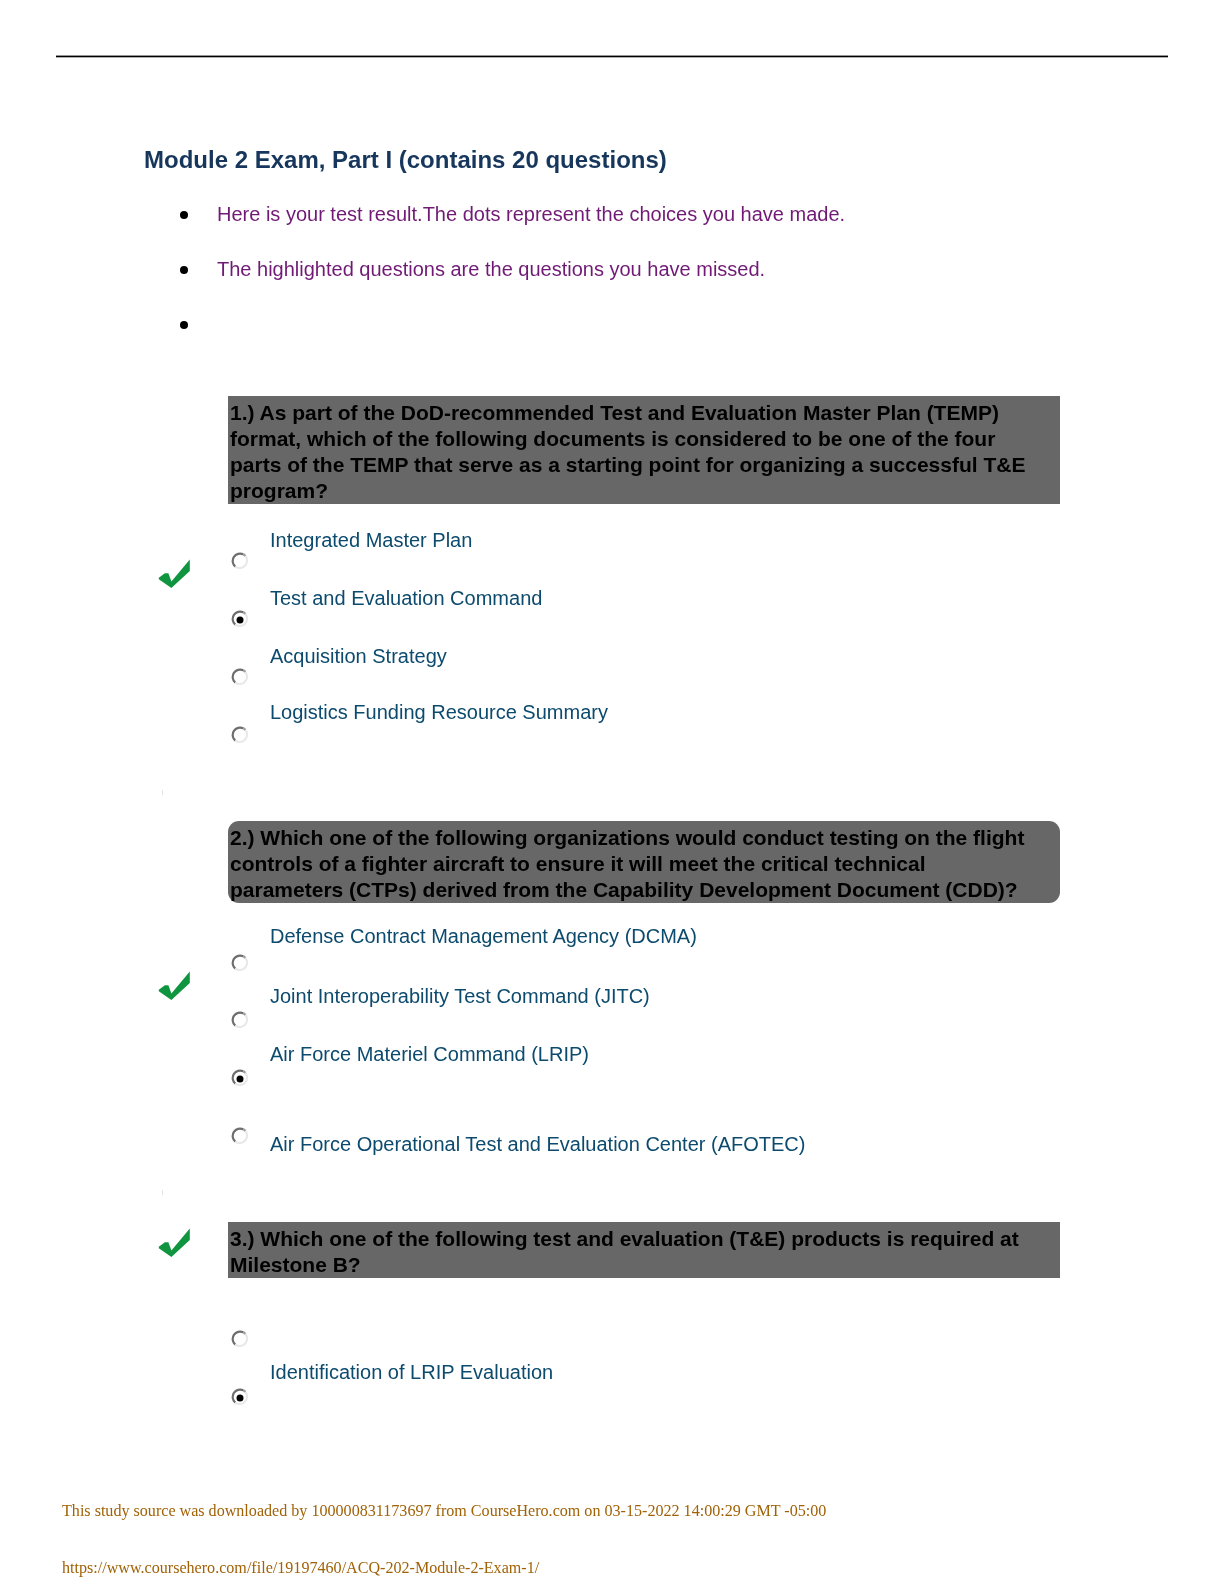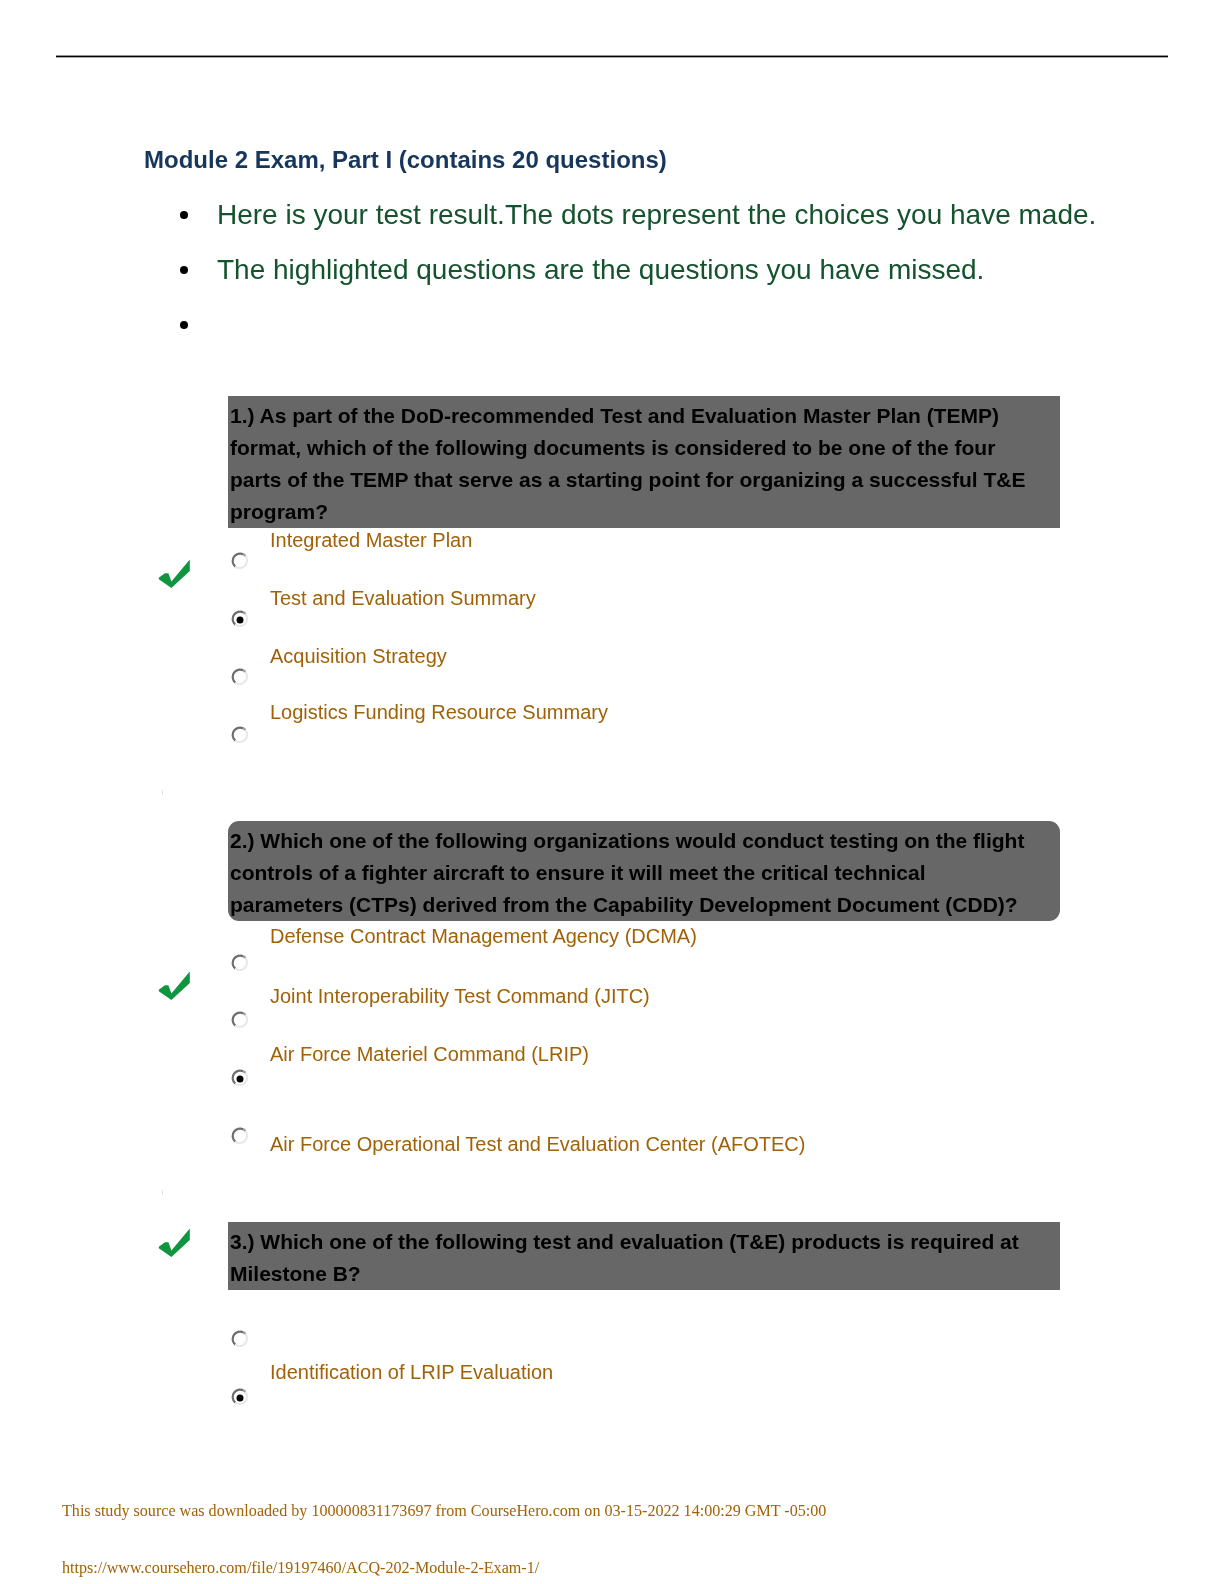--- a/index.html
+++ b/index.html
@@ -8,26 +8,26 @@
        overflow:hidden;position:relative;-webkit-font-smoothing:antialiased;}
   .page{position:absolute;left:0;top:0;width:1224px;height:1448px;background:#fff;}
 
   .toprule{position:absolute;left:56px;top:54px;width:1112px;height:4px;
            background:linear-gradient(to bottom,#ffffff 0%,#ffffff 25%,#9a9a9a 37%,#000000 50%,#000000 72%,#8c8c8c 82%,#ffffff 100%);}
 
   .title{position:absolute;left:144px;top:147px;font-size:24px;font-weight:bold;
          color:#16365c;white-space:nowrap;line-height:26px;}
 
   .bullet-dot{position:absolute;left:180px;width:8px;height:8px;background:#000;border-radius:50%;}
-  .bullet-text{position:absolute;left:217px;font-size:28px;color:#14532d;line-height:25.3px;}
+  .bullet-text{position:absolute;left:217px;font-size:20px;color:#701a75;line-height:25.3px;}
 
   .qbox{position:absolute;left:228px;width:832px;background:#676767;color:#000;font-weight:bold;
-        font-size:21px;line-height:32px;box-sizing:border-box;padding:4px 0 0px 2px;}
+        font-size:21px;line-height:26px;box-sizing:border-box;padding:4px 0 0px 2px;}
 
-  .opt-label{position:absolute;left:270px;font-size:20px;color:#a16207;white-space:nowrap;line-height:24px;}
+  .opt-label{position:absolute;left:270px;font-size:20px;color:#0c4a6e;white-space:nowrap;line-height:24px;}
 
   .radio{position:absolute;left:231px;width:17px;height:17px;}
 
   .check{position:absolute;}
 
   .foot-note, .foot-url{position:absolute;left:62px;font-family:"Liberation Serif",serif;
         font-size:16.1px;color:#a16207;white-space:nowrap;line-height:20px;}
 
   .section-mark{position:absolute;left:162px;width:1px;height:5px;background:#e3e3e3;}
 </style>
@@ -62,21 +62,21 @@
   </svg>
   <div class="opt-label" style="top:528px">Integrated Master Plan</div>
 
   <svg class="radio" style="top:610px" viewBox="0 0 17 17">
     <circle cx="8.5" cy="8.5" r="6.9" fill="#ffffff"></circle>
     <path d="M4.3 14.6 A7.4 7.4 0 0 1 12.3 2.3" fill="none" stroke="#6e6e6e" stroke-width="2.2"></path>
     <path d="M12.3 2.3 A7.4 7.4 0 0 1 14.4 4.0" fill="none" stroke="#9d9d9d" stroke-width="2.2"></path>
     <path d="M14.4 4.0 A7.4 7.4 0 0 1 4.3 14.6" fill="none" stroke="#e8e8e8" stroke-width="2.2"></path>
     <circle cx="9.0" cy="9.9" r="3.5" fill="#000000"></circle>
   </svg>
-  <div class="opt-label" style="top:586px">Test and Evaluation Summary</div>
+  <div class="opt-label" style="top:586px">Test and Evaluation Command</div>
 
   <svg class="radio" style="top:668px" viewBox="0 0 17 17">
     <circle cx="8.5" cy="8.5" r="6.9" fill="#ffffff"></circle>
     <path d="M4.3 14.6 A7.4 7.4 0 0 1 12.3 2.3" fill="none" stroke="#6e6e6e" stroke-width="2.2"></path>
     <path d="M12.3 2.3 A7.4 7.4 0 0 1 14.4 4.0" fill="none" stroke="#9d9d9d" stroke-width="2.2"></path>
     <path d="M14.4 4.0 A7.4 7.4 0 0 1 4.3 14.6" fill="none" stroke="#e8e8e8" stroke-width="2.2"></path>
   </svg>
   <div class="opt-label" style="top:644px">Acquisition Strategy</div>
 
   <svg class="radio" style="top:726px" viewBox="0 0 17 17">

